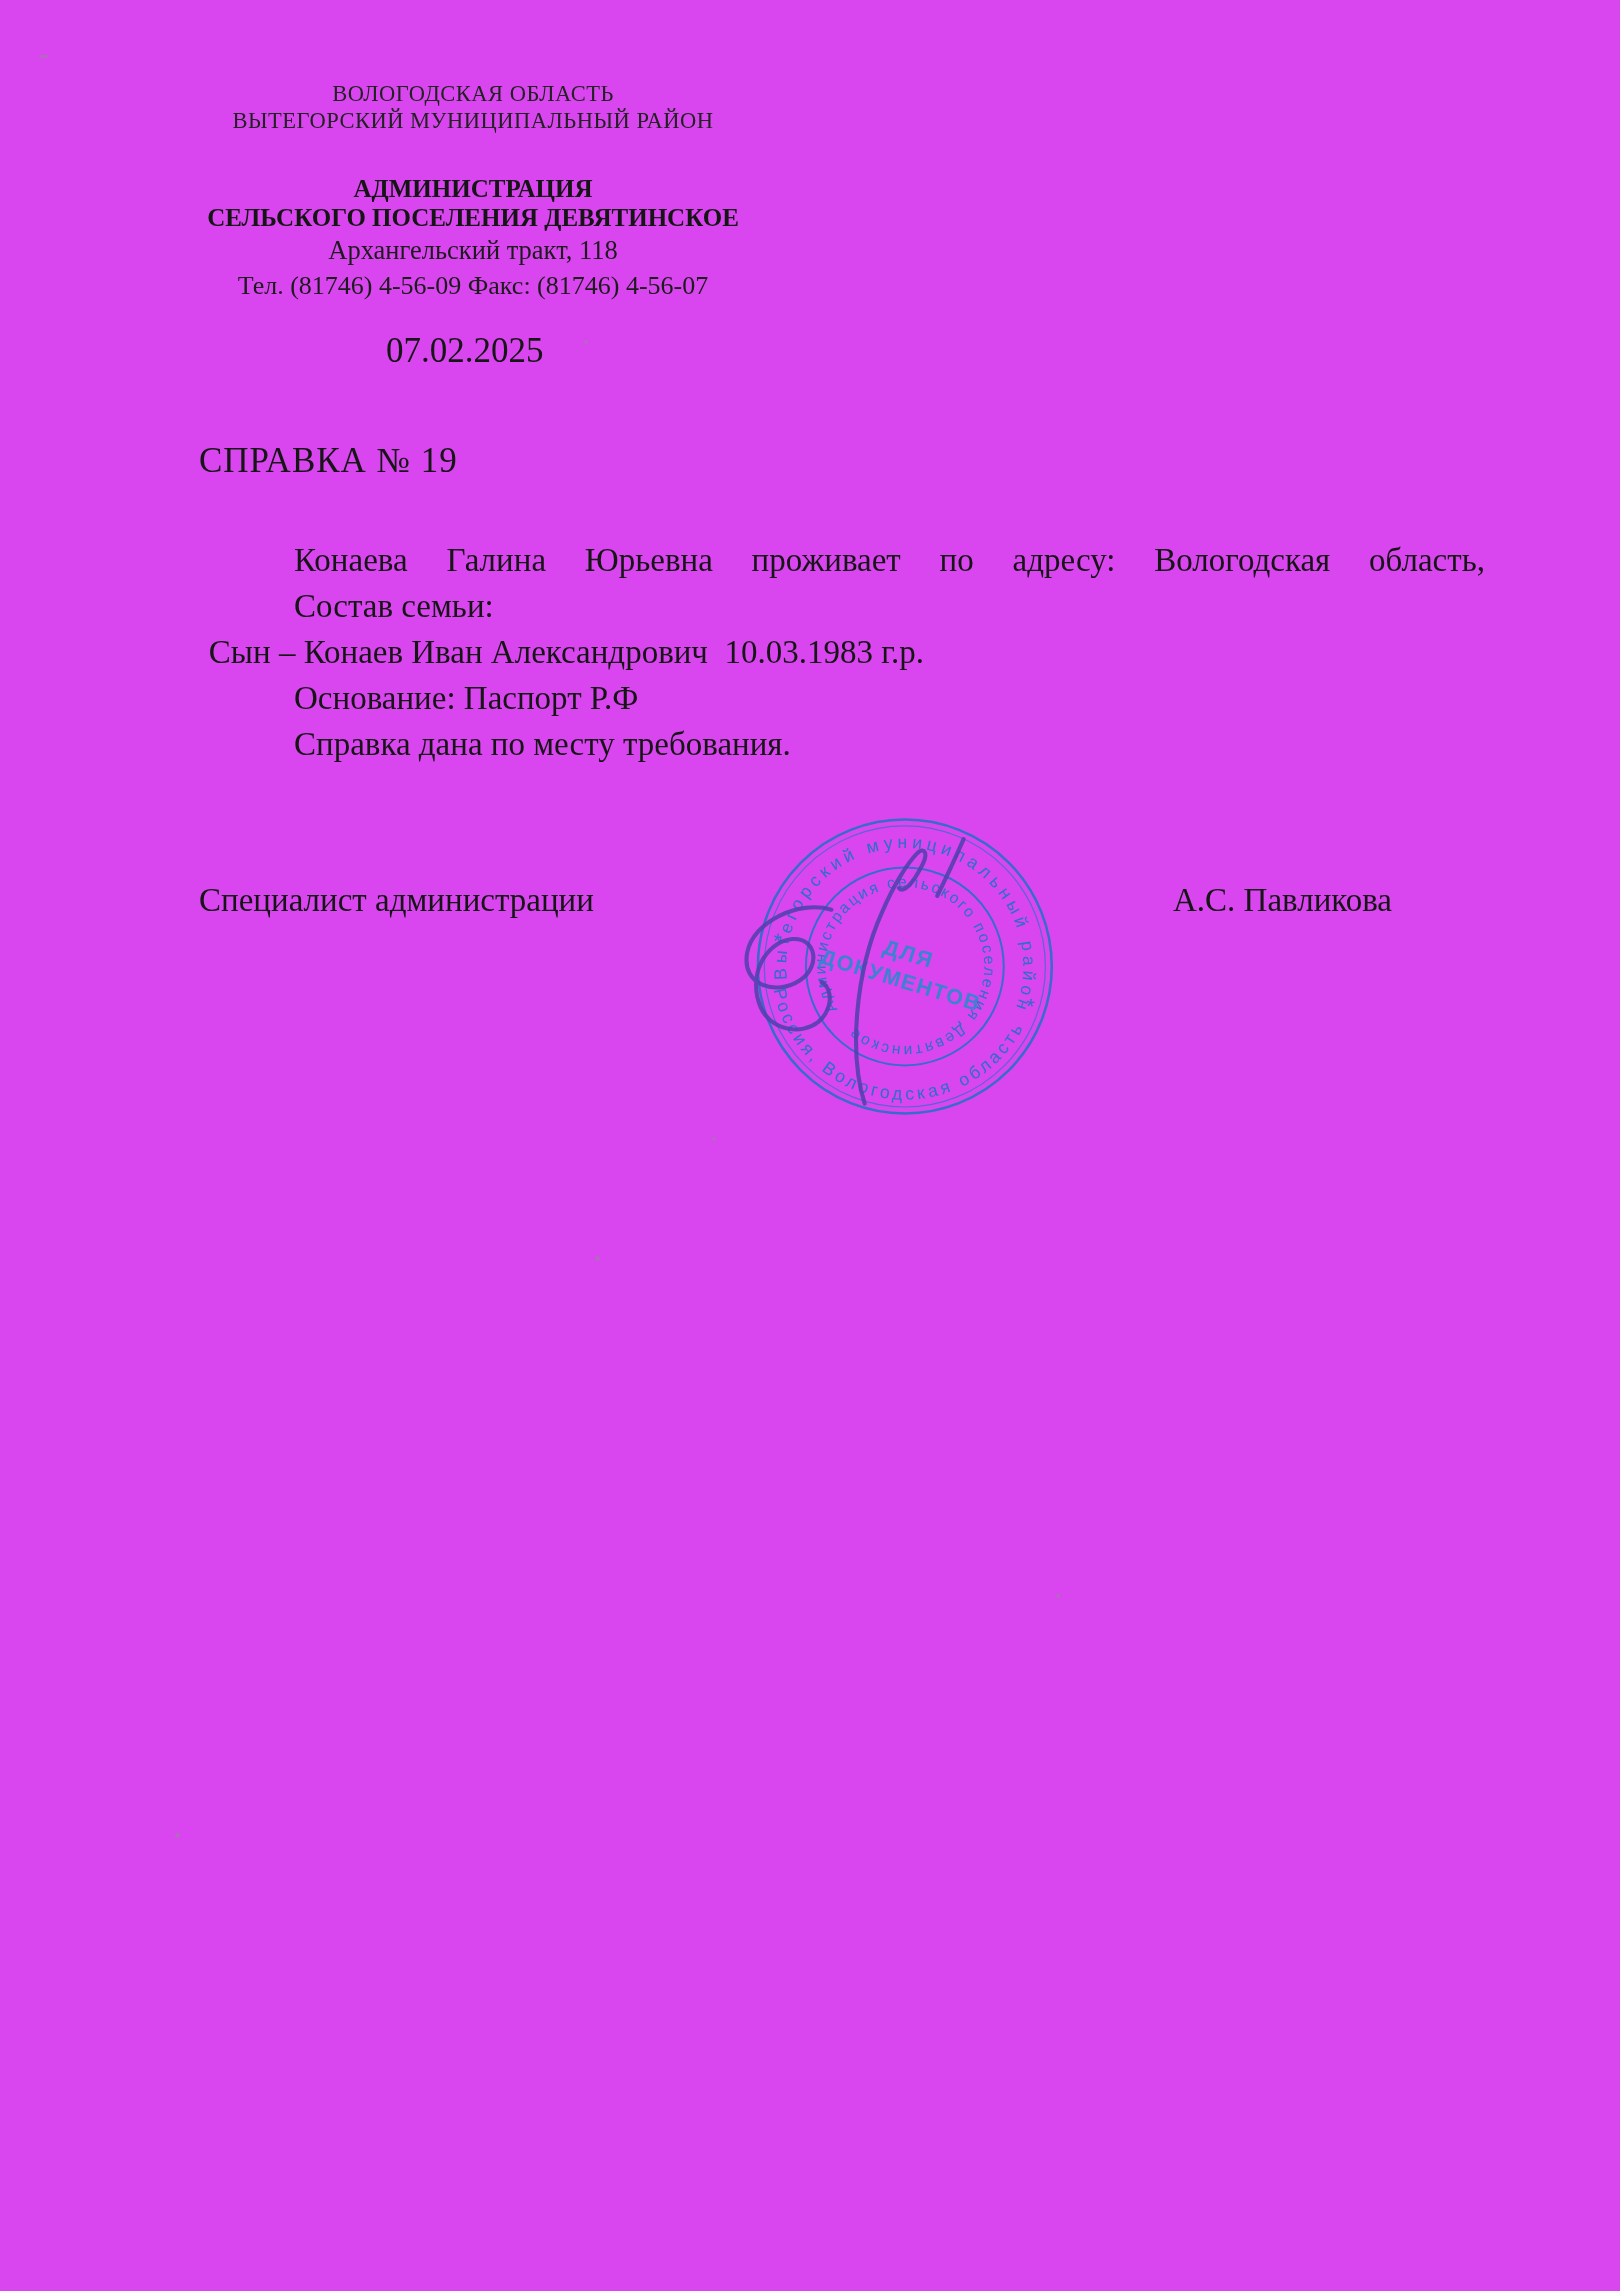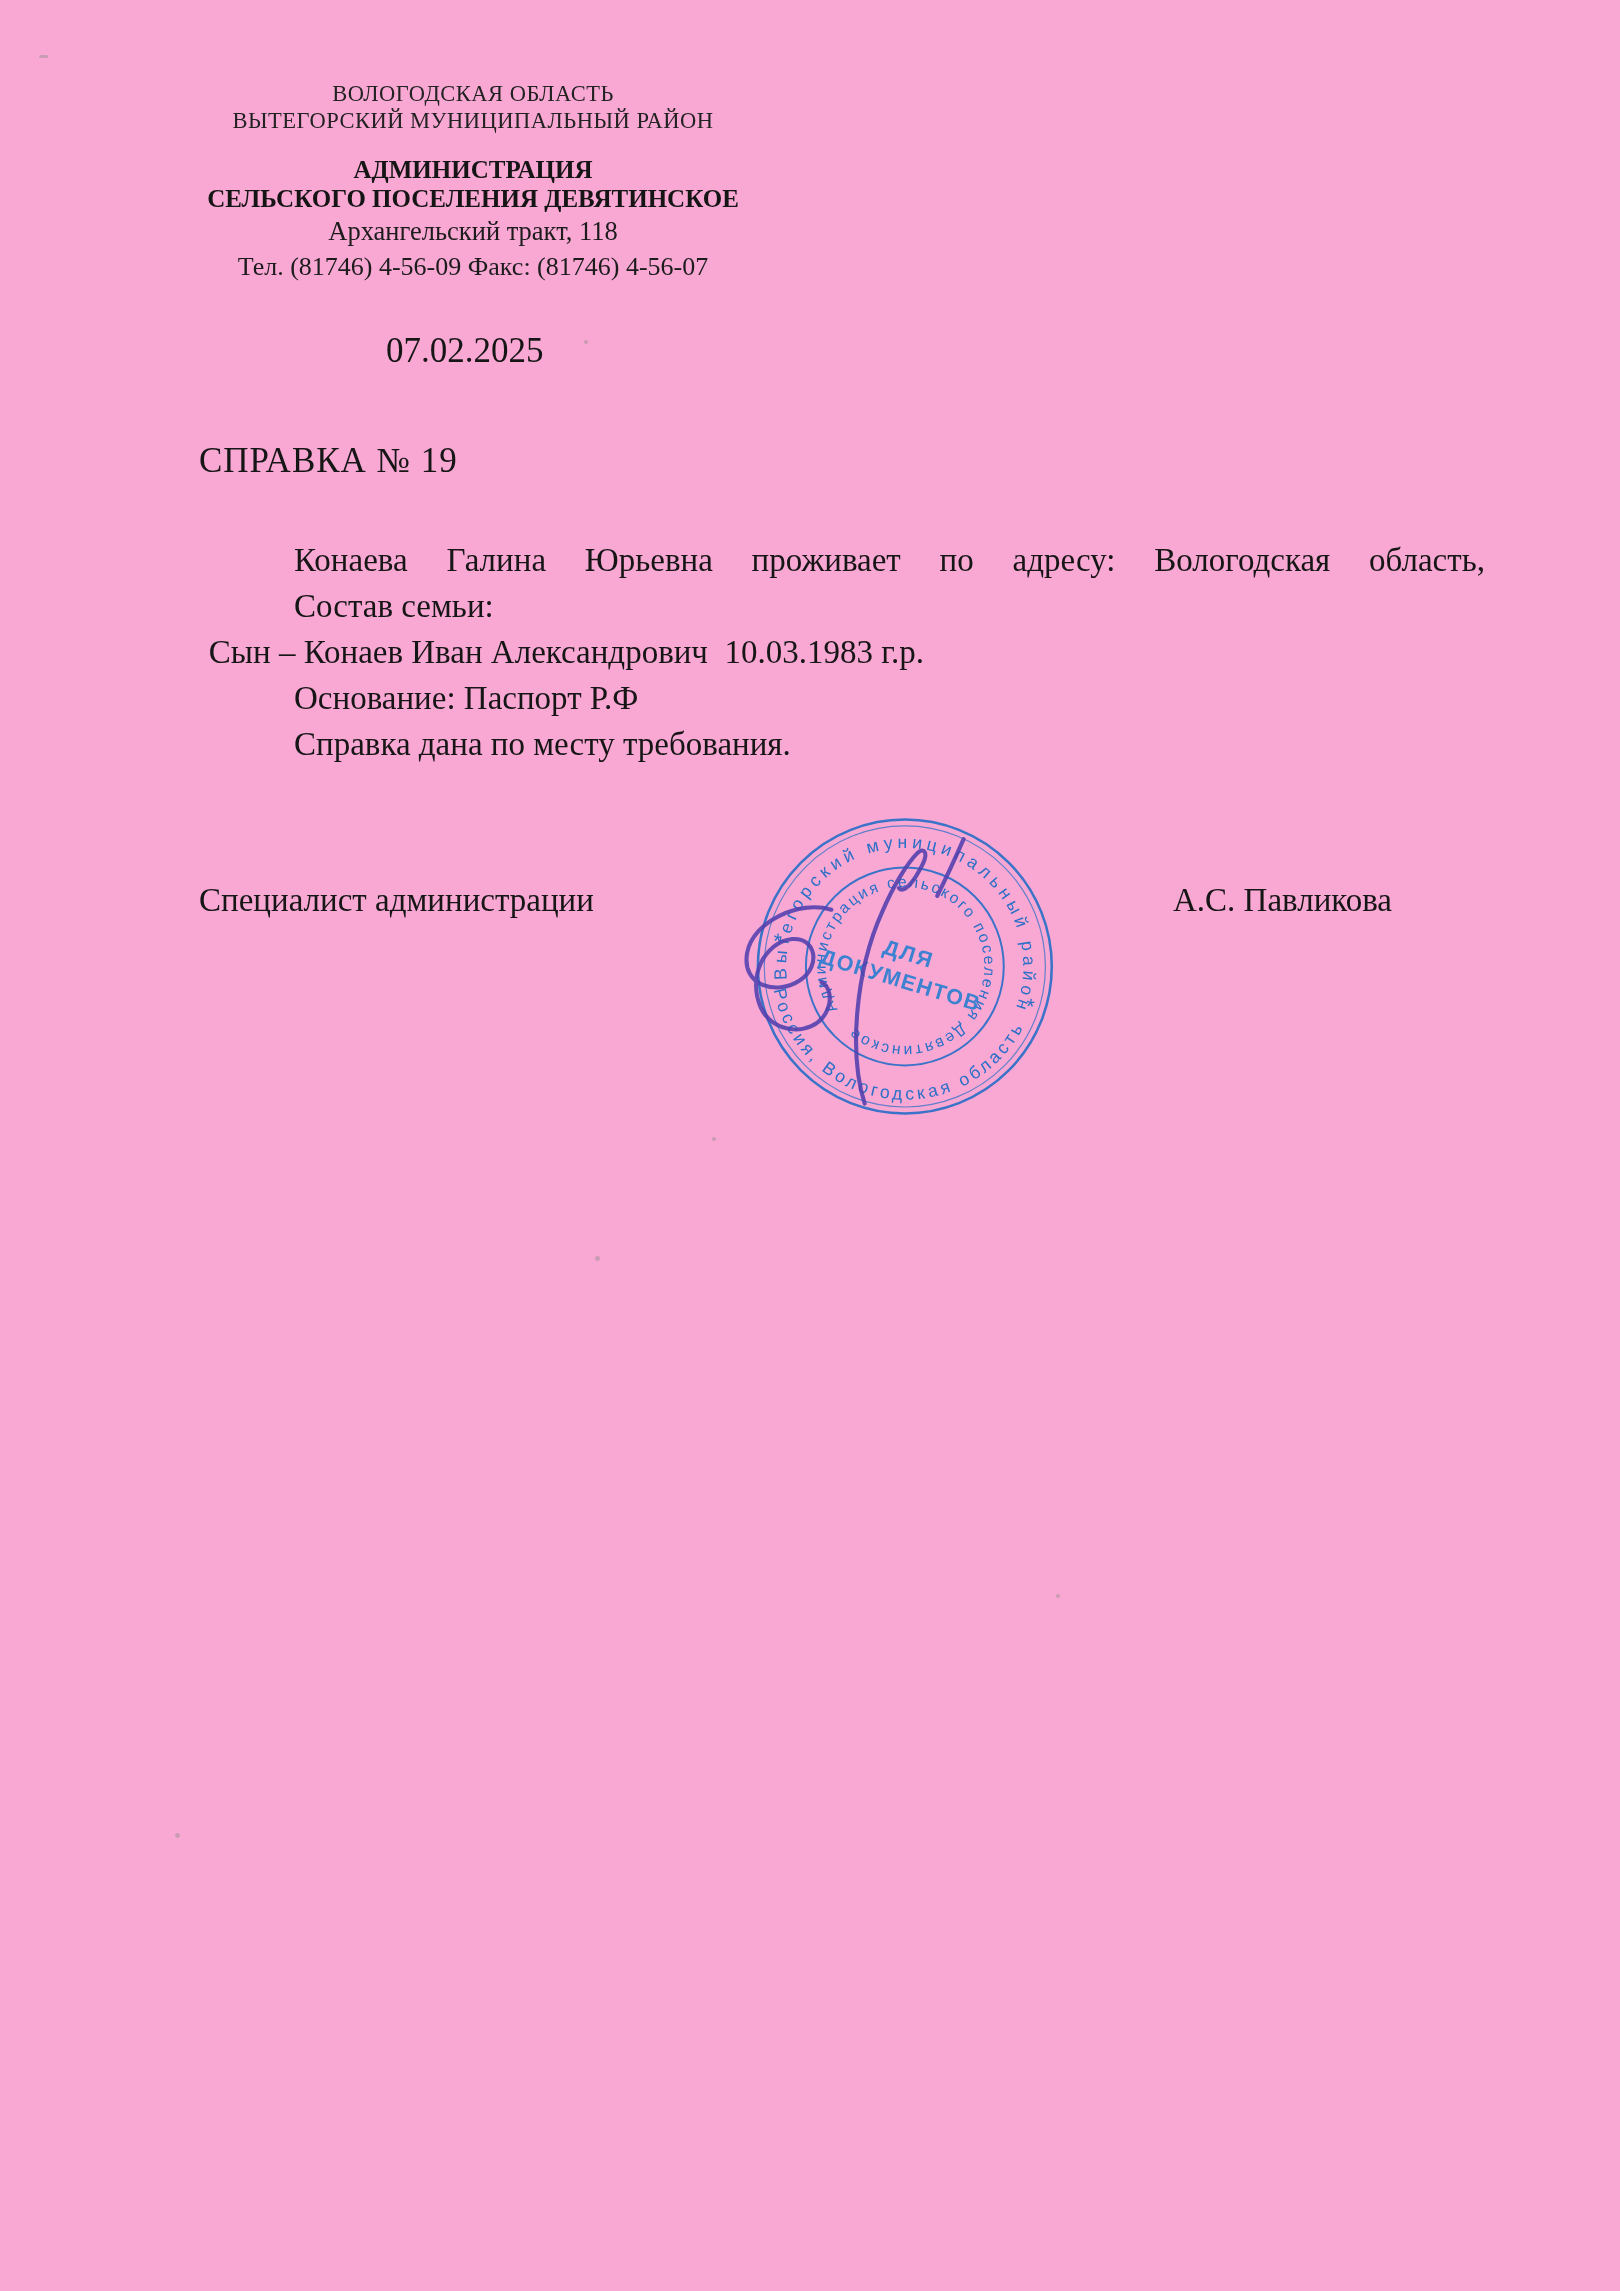--- a/index.html
+++ b/index.html
@@ -1,31 +1,31 @@
 <!DOCTYPE html>
 <html><head>
 <meta charset="utf-8">
 <style>
   html,body{margin:0;padding:0;background:#e8e8e8;}
   .page{
     position:relative;
     width:1620px;height:2292px;
-    background:#f9a8d4;
+    background:#d946ef;
     font-family:"Liberation Serif", serif;
     color:#1e1e1e;
     overflow:hidden;
   }
   
   .letterhead{
     position:absolute;left:127px;top:80px;width:692px;
     text-align:center;
   }
   .lh-region{font-size:22.5px;line-height:27.4px;letter-spacing:0.5px;color:#222;}
   .lh-org{font-size:25px;line-height:29px;font-weight:bold;color:#151515;}
-  .lh-org-first{margin-top:20px;}
+  .lh-org-first{margin-top:39px;}
   .lh-addr{font-size:26.5px;line-height:37px;color:#1c1c1c;}
   .lh-phone{font-size:26px;line-height:33px;color:#1c1c1c;font-family:Liberation Serif, serif;}
   
   .doc-date{position:absolute;left:386px;top:331px;font-size:35px;color:#161616;}
   .doc-title{position:absolute;left:199px;top:441px;font-size:35px;color:#161616;letter-spacing:1px;}
   
   .doc-body{
     position:absolute;left:199px;top:537px;width:1286px;
     font-size:33px;line-height:46px;color:#161616;
   }

